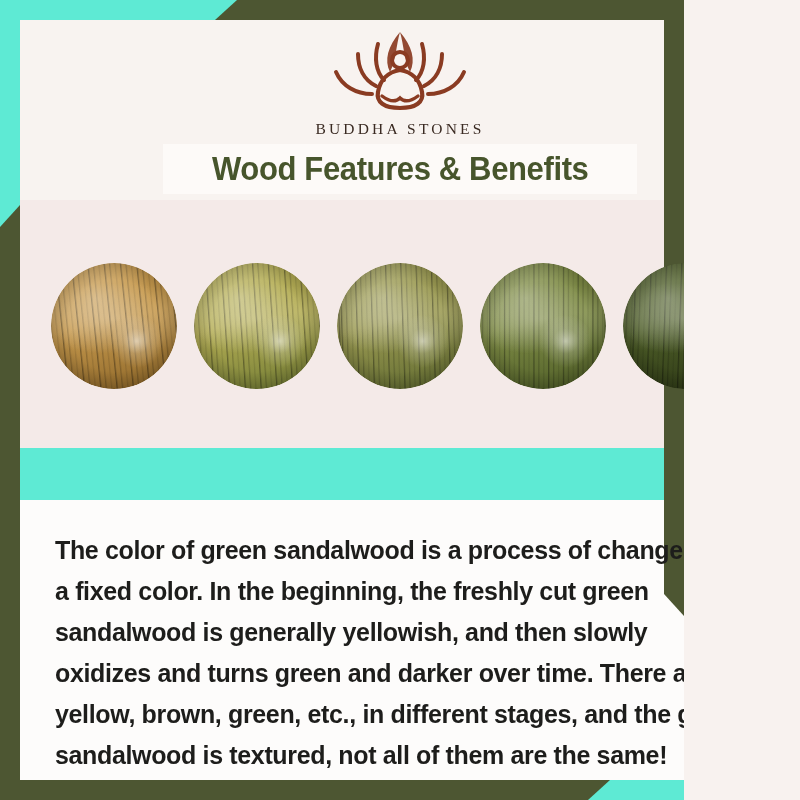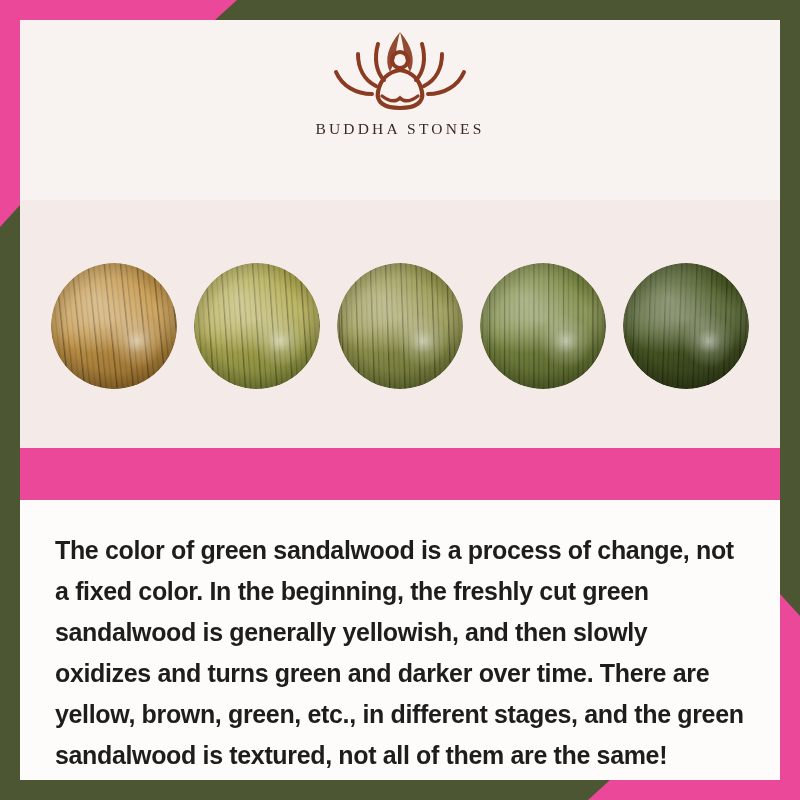--- a/index.html
+++ b/index.html
@@ -1,21 +1,21 @@
 <!DOCTYPE html>
 <html><head>
 <meta charset="utf-8">
 <style>
   html,body{margin:0;padding:0;}
   body{
     width:800px;height:800px;overflow:hidden;
     font-family:"Liberation Sans","DejaVu Sans",sans-serif;
     background:#f8f2ef;
   }
-  .poster{position:relative;width:800px;height:800px;background:#ec4899;overflow:hidden;text-decoration:underline;}
+  .poster{position:relative;width:684px;height:800px;background:#5eead4;overflow:hidden;text-decoration:underline;}
 
   
   .bar{position:absolute;background:#4d5632;}
   .bar-top{
     top:0;left:215px;width:585px;height:20px;
     clip-path:polygon(22px 0,100% 0,100% 100%,0 100%);
   }
   .bar-right{
     top:0;right:0;width:20px;height:616px;
     clip-path:polygon(0 0,100% 0,100% 100%,0 calc(100% - 22px));
@@ -130,20 +130,23 @@
         <path d="M36 50 C42 64 56 72 72 72" stroke-width="4"></path>
         <path d="M164 50 C158 64 144 72 128 72" stroke-width="4"></path>
         <circle cx="100" cy="38" r="8" stroke-width="4"></circle>
         <path d="M100 48 C88 50 80 58 78 70 C76 80 84 86 100 86 C116 86 124 80 122 70 C120 58 112 50 100 48 Z" stroke-width="4.2"></path>
         <path d="M82 74 C90 80 96 80 100 76 C104 80 110 80 118 74" stroke-width="3.4"></path>
       </g>
     </svg>
     <span class="brand-name">BUDDHA STONES</span>
   </div>
 
+  <div class="headline-box">
+    <span class="headline">Wood Features &amp; Benefits</span>
+  </div>
 
   <div class="beads" id="beads">
       <div class="bead">
         <div class="grain" style="background: repeating-linear-gradient(84deg, rgba(0, 0, 0, 0) 0%, rgba(0, 0, 0, 0.34) 0.7%, rgba(0, 0, 0, 0) 1.9%, rgba(0, 0, 0, 0) 3.9%, rgba(0, 0, 0, 0.2) 4.6%, rgba(0, 0, 0, 0) 5.8%, rgba(0, 0, 0, 0) 7.8%, rgba(0, 0, 0, 0.11) 8.5%, rgba(0, 0, 0, 0) 9.7%, rgba(0, 0, 0, 0) 11.7%, rgba(0, 0, 0, 0.34) 12.4%, rgba(0, 0, 0, 0) 13.6%, rgba(0, 0, 0, 0) 15.6%, rgba(0, 0, 0, 0.2) 16.3%, rgba(0, 0, 0, 0) 17.5%, rgba(0, 0, 0, 0) 19.5%, rgba(0, 0, 0, 0.11) 20.2%, rgba(0, 0, 0, 0) 21.4%, rgba(0, 0, 0, 0) 23.4%, rgba(0, 0, 0, 0.34) 24.1%, rgba(0, 0, 0, 0) 25.3%, rgba(0, 0, 0, 0) 27.3%, rgba(0, 0, 0, 0.2) 28%, rgba(0, 0, 0, 0) 29.2%, rgba(0, 0, 0, 0) 31.2%, rgba(0, 0, 0, 0.11) 31.9%, rgba(0, 0, 0, 0) 33.1%, rgba(0, 0, 0, 0) 35.1%, rgba(0, 0, 0, 0.34) 35.8%, rgba(0, 0, 0, 0) 37%, rgba(0, 0, 0, 0) 39%, rgba(0, 0, 0, 0.2) 39.7%, rgba(0, 0, 0, 0) 40.9%, rgba(0, 0, 0, 0) 42.9%, rgba(0, 0, 0, 0.11) 43.6%, rgba(0, 0, 0, 0) 44.8%, rgba(0, 0, 0, 0) 46.8%, rgba(0, 0, 0, 0.34) 47.5%, rgba(0, 0, 0, 0) 48.7%, rgba(0, 0, 0, 0) 50.7%, rgba(0, 0, 0, 0.2) 51.4%, rgba(0, 0, 0, 0) 52.6%, rgba(0, 0, 0, 0) 54.6%, rgba(0, 0, 0, 0.11) 55.3%, rgba(0, 0, 0, 0) 56.5%, rgba(0, 0, 0, 0) 58.5%, rgba(0, 0, 0, 0.34) 59.2%, rgba(0, 0, 0, 0) 60.4%, rgba(0, 0, 0, 0) 62.4%, rgba(0, 0, 0, 0.2) 63.1%, rgba(0, 0, 0, 0) 64.3%, rgba(0, 0, 0, 0) 66.3%, rgba(0, 0, 0, 0.11) 67%, rgba(0, 0, 0, 0) 68.2%, rgba(0, 0, 0, 0) 70.2%, rgba(0, 0, 0, 0.34) 70.9%, rgba(0, 0, 0, 0) 72.1%, rgba(0, 0, 0, 0) 74.1%, rgba(0, 0, 0, 0.2) 74.8%, rgba(0, 0, 0, 0) 76%, rgba(0, 0, 0, 0) 78%, rgba(0, 0, 0, 0.11) 78.7%, rgba(0, 0, 0, 0) 79.9%, rgba(0, 0, 0, 0) 81.9%, rgba(0, 0, 0, 0.34) 82.6%, rgba(0, 0, 0, 0) 83.8%, rgba(0, 0, 0, 0) 85.8%, rgba(0, 0, 0, 0.2) 86.5%, rgba(0, 0, 0, 0) 87.7%, rgba(0, 0, 0, 0) 89.7%, rgba(0, 0, 0, 0.11) 90.4%, rgba(0, 0, 0, 0) 91.6%, rgba(0, 0, 0, 0) 93.6%, rgba(0, 0, 0, 0.34) 94.3%, rgba(0, 0, 0, 0) 95.5%, rgba(0, 0, 0, 0) 97.5%, rgba(0, 0, 0, 0.2) 98.2%, rgba(0, 0, 0, 0) 99.4%), radial-gradient(120% 40% at 50% 44%, rgba(255, 255, 255, 0.22), rgba(255, 255, 255, 0) 70%), linear-gradient(168deg, rgb(199, 154, 78) 0%, rgb(199, 154, 78) 46%, rgb(138, 100, 39) 100%);"></div>
         <div class="shade"></div>
       </div>
       <div class="bead">
         <div class="grain" style="background: repeating-linear-gradient(86deg, rgba(0, 0, 0, 0) 2.3%, rgba(0, 0, 0, 0.34) 3%, rgba(0, 0, 0, 0) 4.2%, rgba(0, 0, 0, 0) 6.2%, rgba(0, 0, 0, 0.2) 6.9%, rgba(0, 0, 0, 0) 8.1%, rgba(0, 0, 0, 0) 10.1%, rgba(0, 0, 0, 0.11) 10.8%, rgba(0, 0, 0, 0) 12%, rgba(0, 0, 0, 0) 14%, rgba(0, 0, 0, 0.34) 14.7%, rgba(0, 0, 0, 0) 15.9%, rgba(0, 0, 0, 0) 17.9%, rgba(0, 0, 0, 0.2) 18.6%, rgba(0, 0, 0, 0) 19.8%, rgba(0, 0, 0, 0) 21.8%, rgba(0, 0, 0, 0.11) 22.5%, rgba(0, 0, 0, 0) 23.7%, rgba(0, 0, 0, 0) 25.7%, rgba(0, 0, 0, 0.34) 26.4%, rgba(0, 0, 0, 0) 27.6%, rgba(0, 0, 0, 0) 29.6%, rgba(0, 0, 0, 0.2) 30.3%, rgba(0, 0, 0, 0) 31.5%, rgba(0, 0, 0, 0) 33.5%, rgba(0, 0, 0, 0.11) 34.2%, rgba(0, 0, 0, 0) 35.4%, rgba(0, 0, 0, 0) 37.4%, rgba(0, 0, 0, 0.34) 38.1%, rgba(0, 0, 0, 0) 39.3%, rgba(0, 0, 0, 0) 41.3%, rgba(0, 0, 0, 0.2) 42%, rgba(0, 0, 0, 0) 43.2%, rgba(0, 0, 0, 0) 45.2%, rgba(0, 0, 0, 0.11) 45.9%, rgba(0, 0, 0, 0) 47.1%, rgba(0, 0, 0, 0) 49.1%, rgba(0, 0, 0, 0.34) 49.8%, rgba(0, 0, 0, 0) 51%, rgba(0, 0, 0, 0) 53%, rgba(0, 0, 0, 0.2) 53.7%, rgba(0, 0, 0, 0) 54.9%, rgba(0, 0, 0, 0) 56.9%, rgba(0, 0, 0, 0.11) 57.6%, rgba(0, 0, 0, 0) 58.8%, rgba(0, 0, 0, 0) 60.8%, rgba(0, 0, 0, 0.34) 61.5%, rgba(0, 0, 0, 0) 62.7%, rgba(0, 0, 0, 0) 64.7%, rgba(0, 0, 0, 0.2) 65.4%, rgba(0, 0, 0, 0) 66.6%, rgba(0, 0, 0, 0) 68.6%, rgba(0, 0, 0, 0.11) 69.3%, rgba(0, 0, 0, 0) 70.5%, rgba(0, 0, 0, 0) 72.5%, rgba(0, 0, 0, 0.34) 73.2%, rgba(0, 0, 0, 0) 74.4%, rgba(0, 0, 0, 0) 76.4%, rgba(0, 0, 0, 0.2) 77.1%, rgba(0, 0, 0, 0) 78.3%, rgba(0, 0, 0, 0) 80.3%, rgba(0, 0, 0, 0.11) 81%, rgba(0, 0, 0, 0) 82.2%, rgba(0, 0, 0, 0) 84.2%, rgba(0, 0, 0, 0.34) 84.9%, rgba(0, 0, 0, 0) 86.1%, rgba(0, 0, 0, 0) 88.1%, rgba(0, 0, 0, 0.2) 88.8%, rgba(0, 0, 0, 0) 90%, rgba(0, 0, 0, 0) 92%, rgba(0, 0, 0, 0.11) 92.7%, rgba(0, 0, 0, 0) 93.9%, rgba(0, 0, 0, 0) 95.9%, rgba(0, 0, 0, 0.34) 96.6%, rgba(0, 0, 0, 0) 97.8%, rgba(0, 0, 0, 0) 99.8%, rgba(0, 0, 0, 0.2) 100.5%, rgba(0, 0, 0, 0) 101.7%), radial-gradient(120% 40% at 50% 44%, rgba(255, 255, 255, 0.22), rgba(255, 255, 255, 0) 70%), linear-gradient(168deg, rgb(181, 174, 85) 0%, rgb(181, 174, 85) 46%, rgb(111, 122, 51) 100%);"></div>
         <div class="shade"></div>
       </div>

